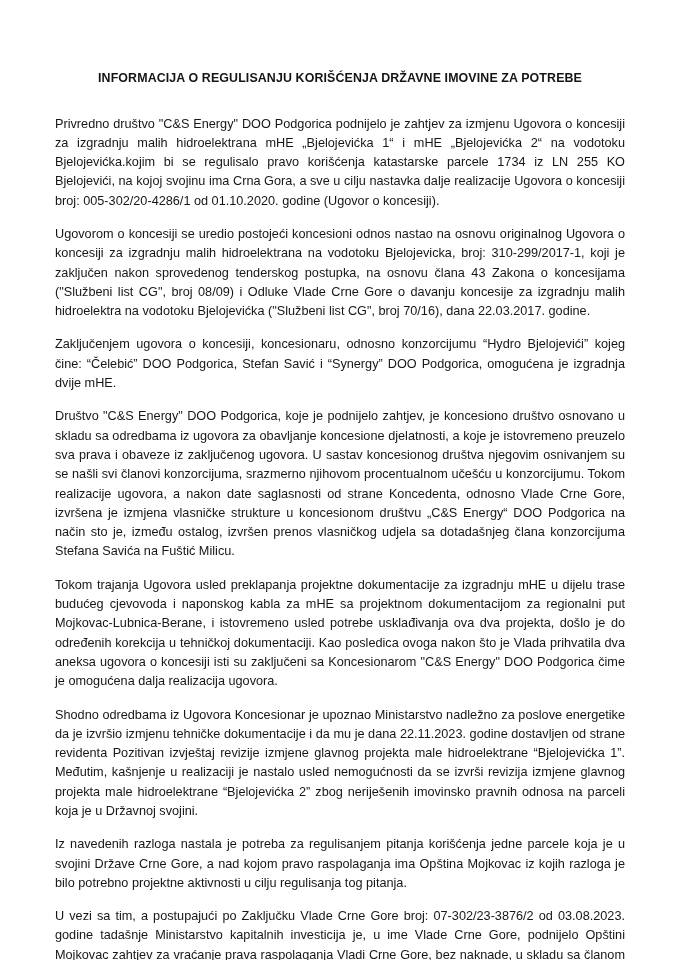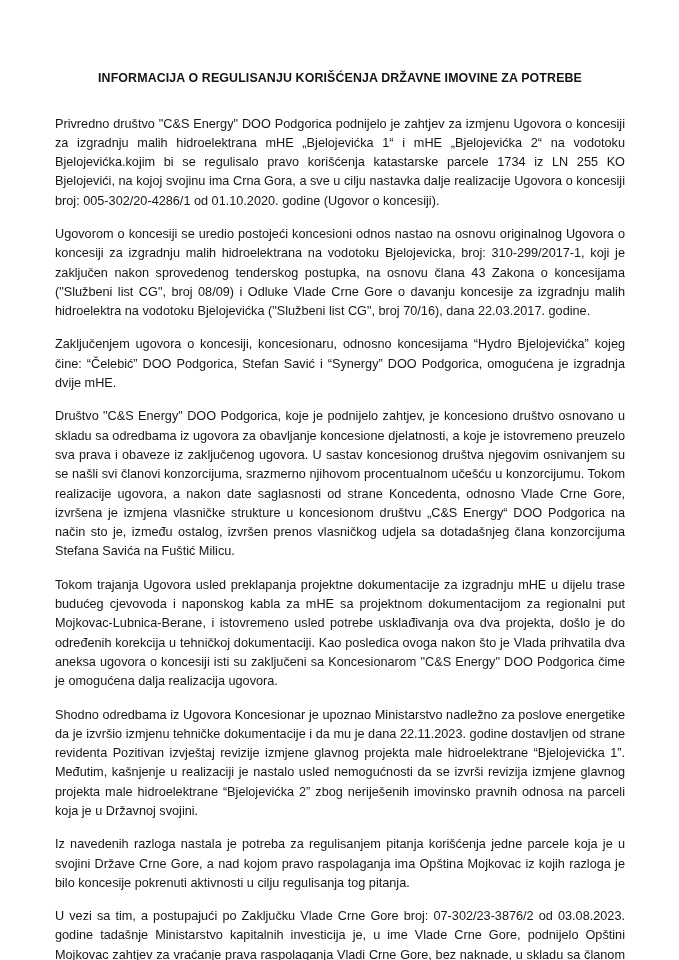--- a/index.html
+++ b/index.html
@@ -81,23 +81,23 @@
 
     <div class="title-block">
       <h1 class="doc-title">
         <span class="title-line">INFORMACIJA O REGULISANJU KORIŠĆENJA DRŽAVNE IMOVINE ZA POTREBE</span>
       </h1>
     </div>
 
     <div class="paragraphs">
       <p class="para">Privredno društvo "C&amp;S Energy" DOO Podgorica podnijelo je zahtjev za izmjenu Ugovora o koncesiji za izgradnju malih hidroelektrana  mHE „Bjelojevićka 1“ i mHE „Bjelojevićka 2“ na vodotoku Bjelojevićka.kojim bi se regulisalo pravo korišćenja katastarske parcele 1734 iz LN 255 KO Bjelojevići, na kojoj svojinu ima Crna Gora,  a sve u cilju nastavka dalje realizacije Ugovora o koncesiji broj: 005-302/20-4286/1 od 01.10.2020. godine (Ugovor o koncesiji).</p>
       <p class="para">Ugovorom o koncesiji se uredio postojeći koncesioni odnos nastao na osnovu originalnog Ugovora o koncesiji za izgradnju malih hidroelektrana na vodotoku Bjelojevicka, broj: 310-299/2017-1, koji je zaključen nakon sprovedenog tenderskog postupka, na osnovu člana 43 Zakona o koncesijama ("Službeni list CG", broj 08/09) i Odluke Vlade Crne Gore o davanju koncesije za izgradnju malih hidroelektra na vodotoku Bjelojevićka ("Službeni list CG", broj 70/16), dana 22.03.2017. godine.</p>
-      <p class="para">Zaključenjem ugovora o koncesiji, koncesionaru, odnosno koncesijama “Hydro Bjelojevićka” kojeg čine: “Čelebić” DOO Podgorica, Stefan Savić i “Synergy” DOO Podgorica, omogućena je izgradnja dvije mHE.</p>
+      <p class="para">Zaključenjem ugovora o koncesiji, koncesionaru, odnosno konzorcijumu “Hydro Bjelojevići” kojeg čine: “Čelebić” DOO Podgorica, Stefan Savić i “Synergy” DOO Podgorica, omogućena je izgradnja dvije mHE.</p>
       <p class="para">Društvo "C&amp;S Energy" DOO Podgorica, koje je podnijelo zahtjev, je koncesiono društvo osnovano u skladu sa odredbama iz ugovora za obavljanje koncesione djelatnosti, a koje je istovremeno preuzelo sva prava i obaveze iz zaključenog ugovora. U sastav koncesionog društva njegovim osnivanjem su se našli svi članovi konzorcijuma, srazmerno njihovom procentualnom učešću u konzorcijumu. Tokom realizacije ugovora, a nakon date saglasnosti od strane Koncedenta, odnosno Vlade Crne Gore, izvršena je izmjena vlasničke strukture u koncesionom društvu „C&amp;S Energy“ DOO Podgorica na način sto je, između ostalog, izvršen prenos vlasničkog udjela sa dotadašnjeg člana konzorcijuma Stefana Savića na Fuštić Milicu.</p>
       <p class="para">Tokom trajanja Ugovora usled preklapanja projektne dokumentacije za izgradnju mHE u dijelu trase budućeg cjevovoda i naponskog kabla za mHE sa projektnom dokumentacijom za regionalni put Mojkovac-Lubnica-Berane, i istovremeno usled potrebe usklađivanja ova dva projekta, došlo je do određenih korekcija u tehničkoj dokumentaciji. Kao posledica ovoga nakon što je Vlada prihvatila dva aneksa ugovora o koncesiji isti su zaključeni sa Koncesionarom "C&amp;S Energy" DOO Podgorica čime je omogućena dalja realizacija ugovora.</p>
       <p class="para">Shodno odredbama iz Ugovora Koncesionar je upoznao Ministarstvo nadležno za poslove energetike da je izvršio izmjenu tehničke dokumentacije i da mu je dana 22.11.2023. godine dostavljen od strane revidenta Pozitivan izvještaj revizije izmjene glavnog projekta male hidroelektrane “Bjelojevićka 1”. Međutim, kašnjenje u realizaciji je nastalo usled nemogućnosti da se izvrši revizija izmjene glavnog projekta male hidroelektrane “Bjelojevićka 2” zbog neriješenih imovinsko pravnih odnosa na parceli koja je u Državnoj svojini.</p>
-      <p class="para">Iz navedenih razloga nastala je potreba za regulisanjem pitanja korišćenja jedne parcele koja je u svojini Države Crne Gore, a nad kojom pravo raspolaganja ima Opština Mojkovac iz kojih razloga je bilo koncesije pokrenuti aktivnosti u cilju regulisanja tog pitanja.</p>
+      <p class="para">Iz navedenih razloga nastala je potreba za regulisanjem pitanja korišćenja jedne parcele koja je u svojini Države Crne Gore, a nad kojom pravo raspolaganja ima Opština Mojkovac iz kojih razloga je bilo potrebno projektne aktivnosti u cilju regulisanja tog pitanja.</p>
       <p class="para">U vezi sa tim, a postupajući po Zaključku Vlade Crne Gore broj: 07-302/23-3876/2 od 03.08.2023. godine tadašnje Ministarstvo kapitalnih investicija je, u ime Vlade Crne Gore, podnijelo Opštini Mojkovac zahtjev za vraćanje prava raspolaganja Vladi Crne Gore, bez naknade, u skladu sa članom 35 stav 1 Zakona o državnoj imovini. Navedenim zahtjevom je zatraženo vraćanje prava raspolaganja Vladi Crne Gore, bez naknade, na nepokretnosti nad kojom raspolaže Opština</p>
     </div>
 
   </div>
 
 </div>
 
 </body></html>

